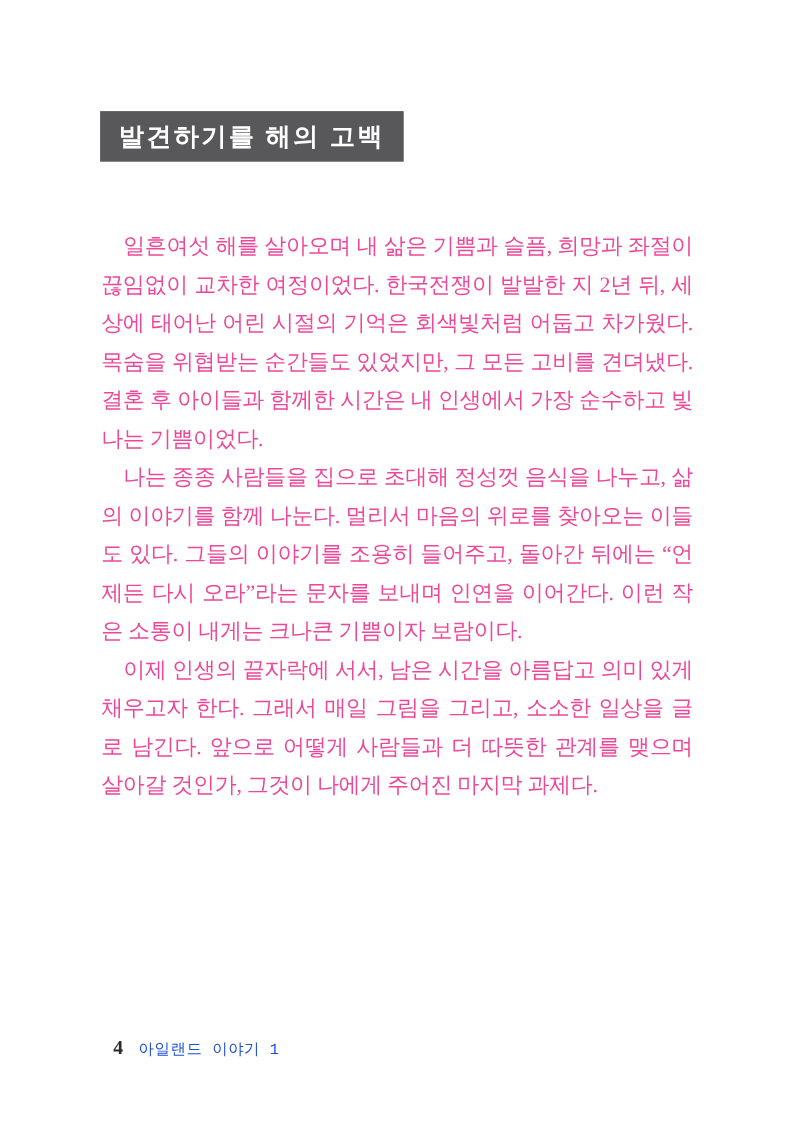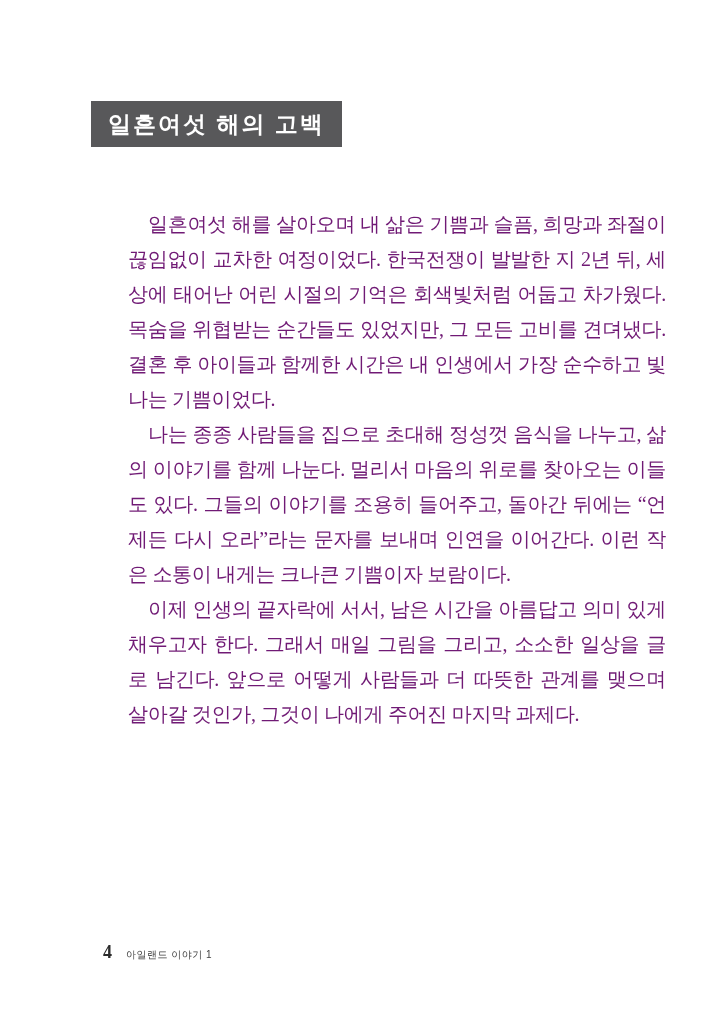--- a/index.html
+++ b/index.html
@@ -33,24 +33,23 @@
     letter-spacing: 2px;
     white-space: nowrap;
   }
   .body-text {
     position: absolute;
     left: 92px;
     top: 207px;
     width: 538px;
     font-size: 20px;
     line-height: 35px;
-    color: #701a75;
+    color: #ec4899;
     text-align: justify;
     letter-spacing: -0.3px;
-    margin-left: 36px;
   }
   .body-text p {
     margin: 0;
     text-indent: 1em;
     word-break: break-all;
   }
   .footer {
     position: absolute;
     left: 103px;
     top: 942px;
@@ -58,33 +57,33 @@
     align-items: baseline;
     gap: 14px;
   }
   .footer .page-num {
     font-family: "Liberation Serif", "DejaVu Serif", serif;
     font-weight: 700;
     font-size: 18px;
     color: #2b2b2b;
   }
   .footer .book-title {
-    font-family: Liberation Sans, sans-serif;
-    font-size: 10px;
-    color: #404040;
+    font-family: Liberation Mono, monospace;
+    font-size: 14px;
+    color: #1d4ed8;
     letter-spacing: 0.5px;
   }
 </style>
 </head>
 <body>
 
 <div class="page">
 
   <div class="title-box">
-    <span>일흔여섯 해의 고백</span>
+    <span>발견하기를 해의 고백</span>
   </div>
 
   <div class="body-text">
     <p>일흔여섯 해를 살아오며 내 삶은 기쁨과 슬픔, 희망과 좌절이 끊임없이 교차한 여정이었다. 한국전쟁이 발발한 지 2년 뒤, 세상에 태어난 어린 시절의 기억은 회색빛처럼 어둡고 차가웠다. 목숨을 위협받는 순간들도 있었지만, 그 모든 고비를 견뎌냈다. 결혼 후 아이들과 함께한 시간은 내 인생에서 가장 순수하고 빛나는 기쁨이었다.</p>
     <p>나는 종종 사람들을 집으로 초대해 정성껏 음식을 나누고, 삶의 이야기를 함께 나눈다. 멀리서 마음의 위로를 찾아오는 이들도 있다. 그들의 이야기를 조용히 들어주고, 돌아간 뒤에는 “언제든 다시 오라”라는 문자를 보내며 인연을 이어간다. 이런 작은 소통이 내게는 크나큰 기쁨이자 보람이다.</p>
     <p>이제 인생의 끝자락에 서서, 남은 시간을 아름답고 의미 있게 채우고자 한다. 그래서 매일 그림을 그리고, 소소한 일상을 글로 남긴다. 앞으로 어떻게 사람들과 더 따뜻한 관계를 맺으며 살아갈 것인가, 그것이 나에게 주어진 마지막 과제다.</p>
   </div>
 
   <div class="footer">
     <span class="page-num">4</span>

